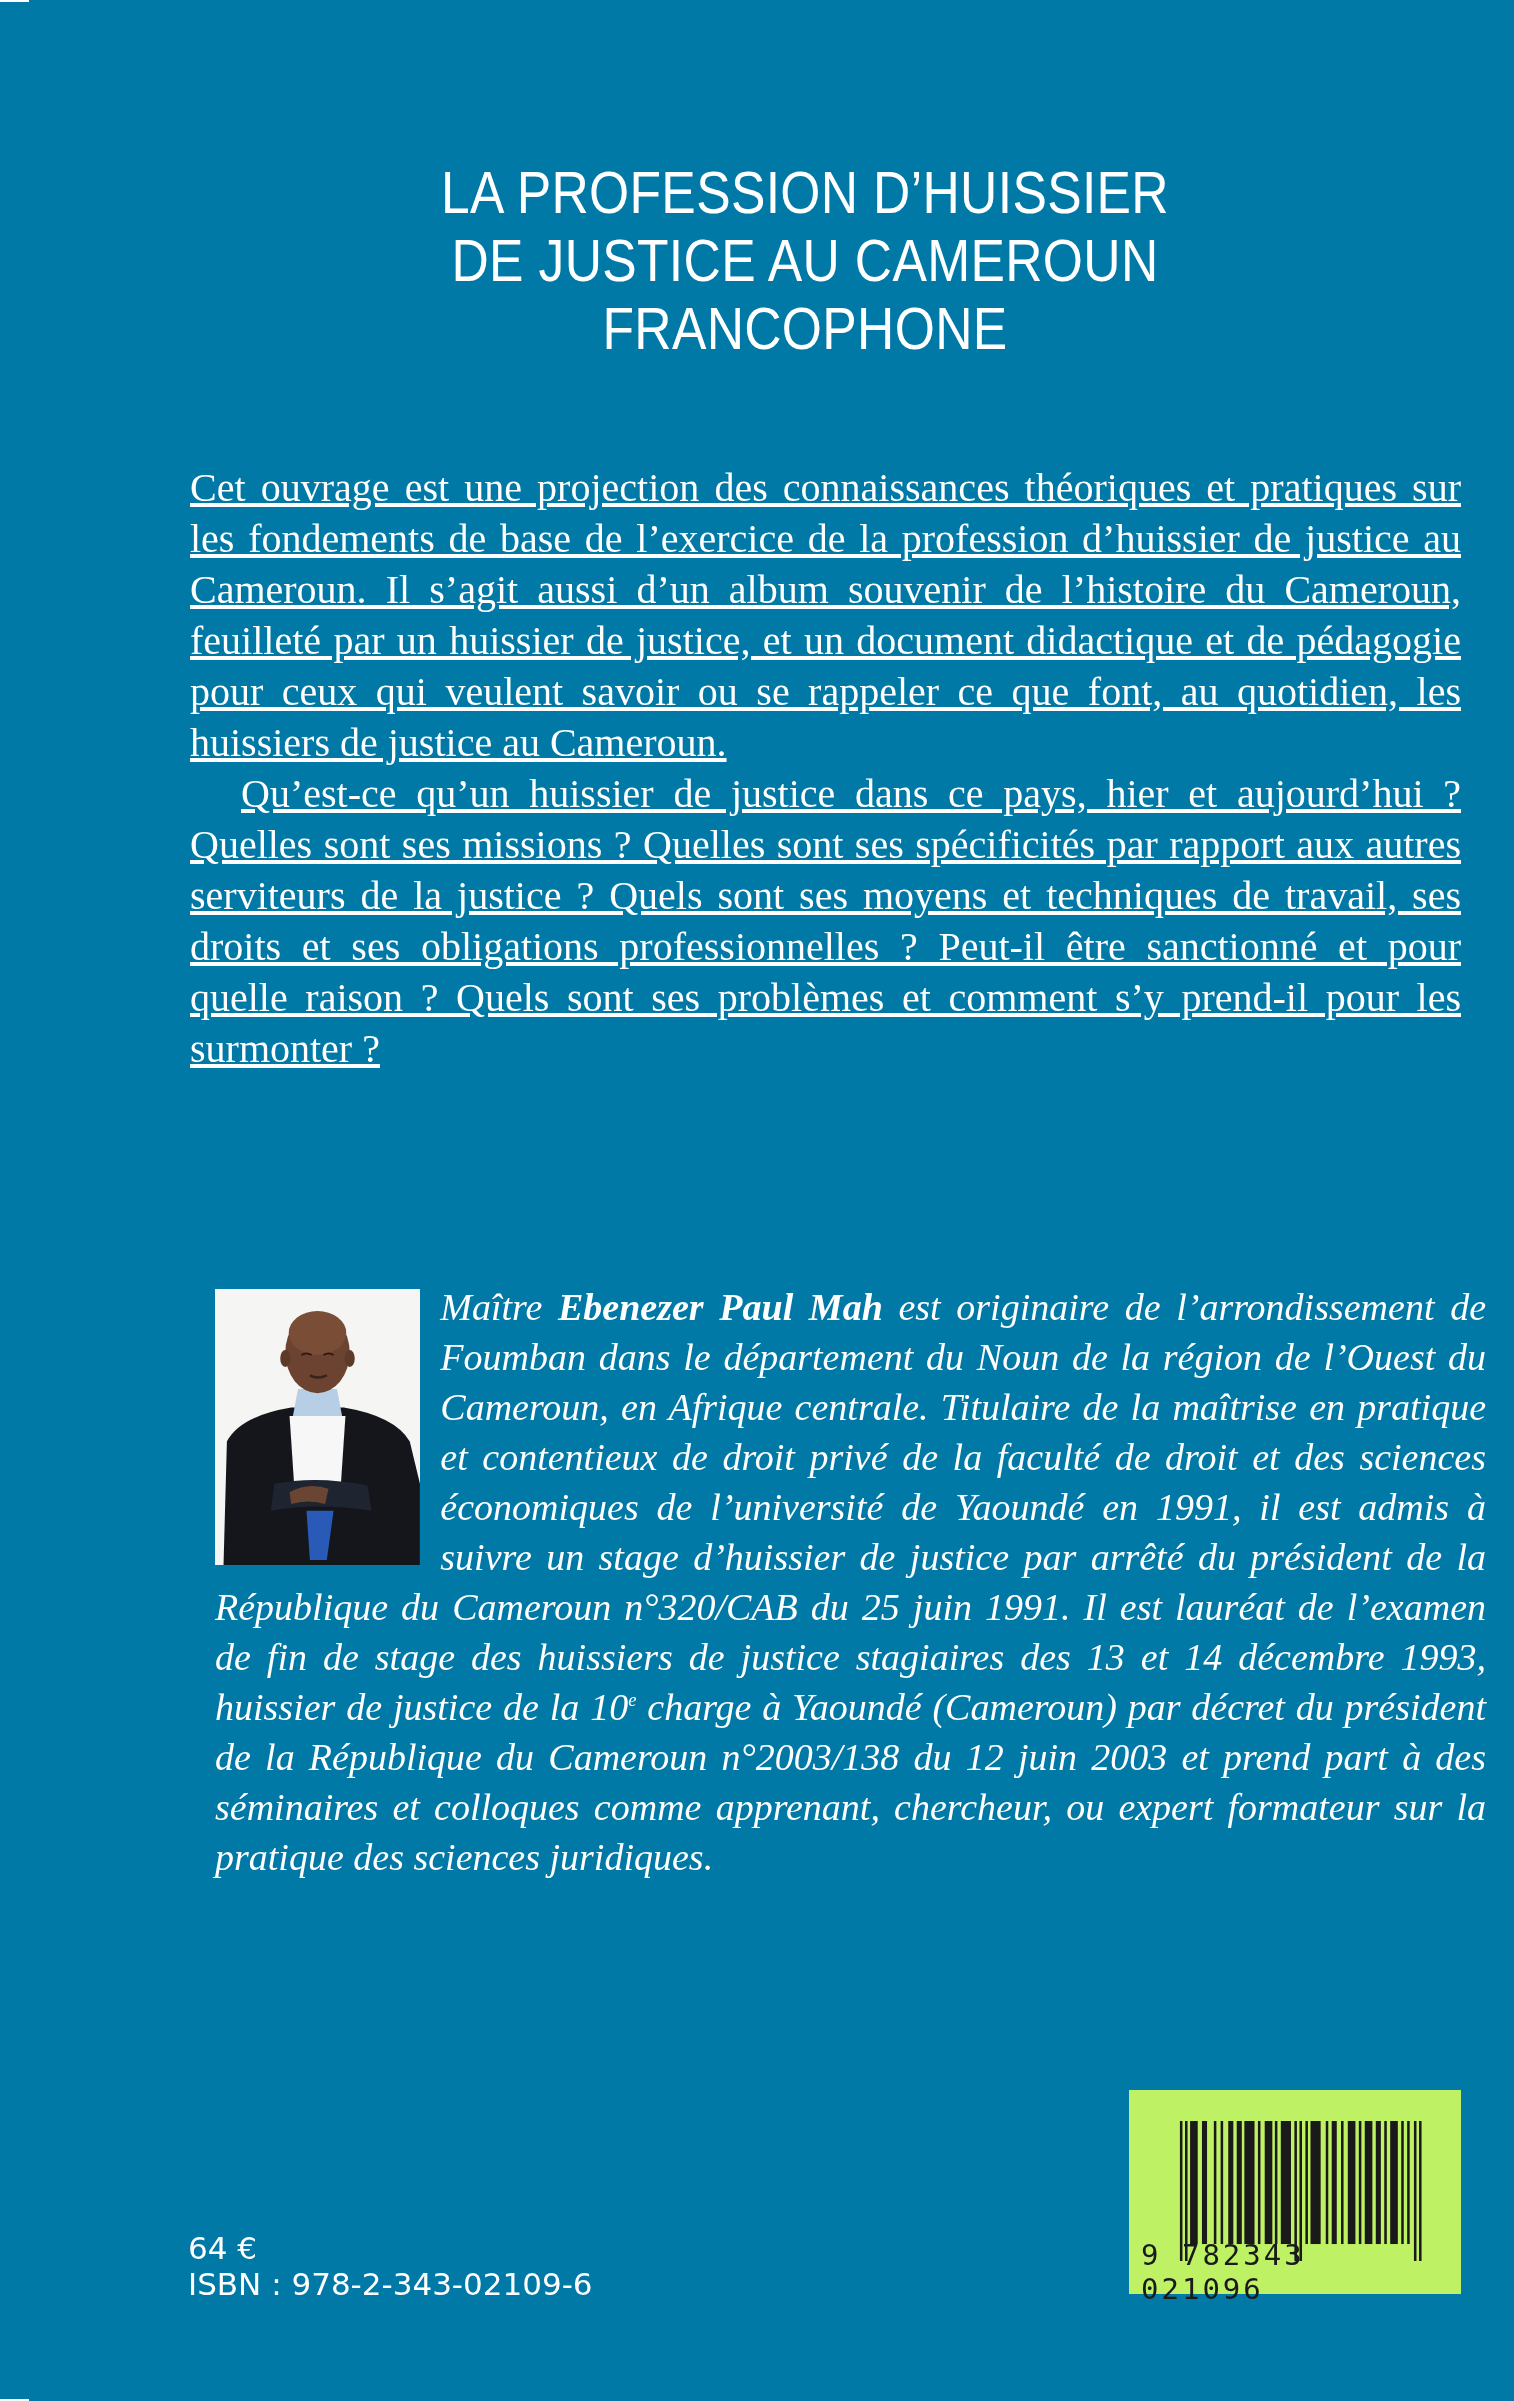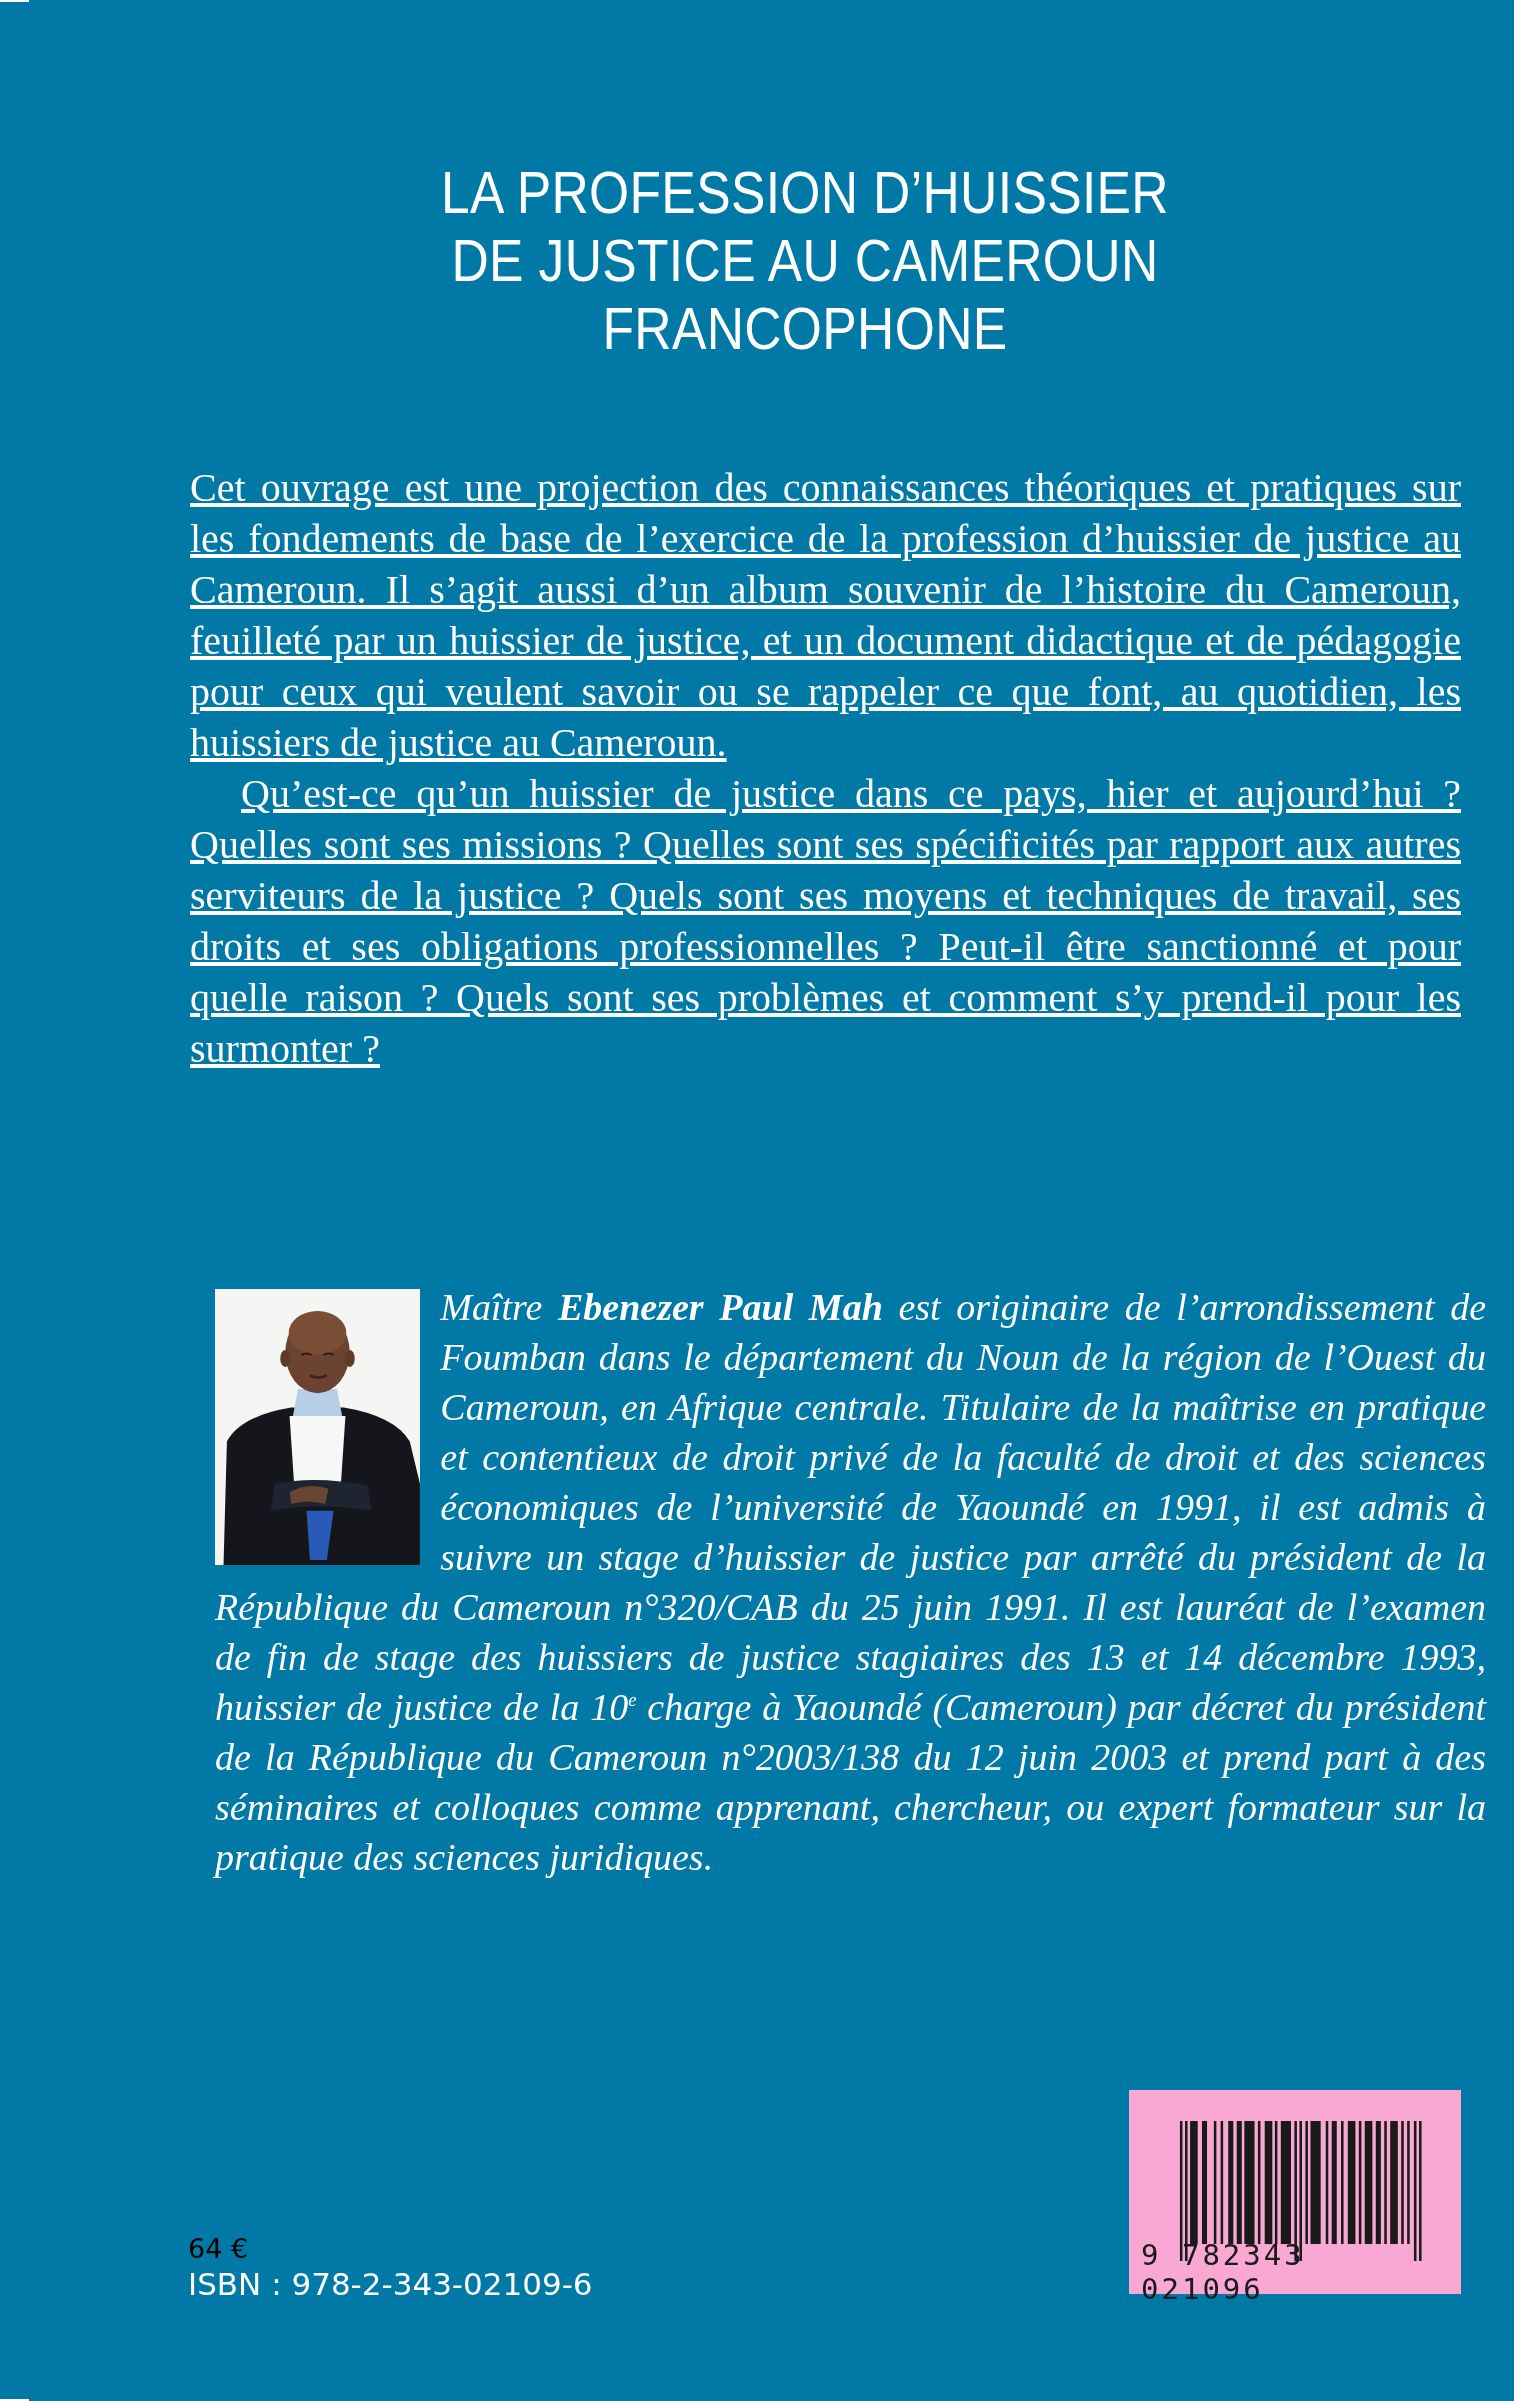--- a/index.html
+++ b/index.html
@@ -85,41 +85,41 @@
     }
     .author-photo svg { display: block; }
     .author-name { font-weight: bold; }
     .author sup { font-size: 18.6px; line-height: 0; vertical-align: super; }
 
     .price {
       position: absolute;
       top: 2230px;
       left: 188px;
       font-family: "DejaVu Sans", sans-serif;
-      font-size: 27px;
+      font-size: 31px;
       line-height: 37px;
-      color: #000000;
+      color: #ffffff;
     }
     .isbn {
       position: absolute;
       top: 2267px;
       left: 188px;
       font-family: "DejaVu Sans", sans-serif;
       font-size: 31px;
       line-height: 34px;
       color: #ffffff;
     }
 
     .barcode-box {
       position: absolute;
       left: 1129px;
       top: 2090px;
       width: 332px;
       height: 204px;
-      background: #f9a8d4;
+      background: #bef264;
     }
     .barcode-bars {
       position: absolute;
       left: 17px;
       top: 30.5px;
       width: 301px;
       height: 140px;
     }
     .barcode-digits {
       position: absolute;

